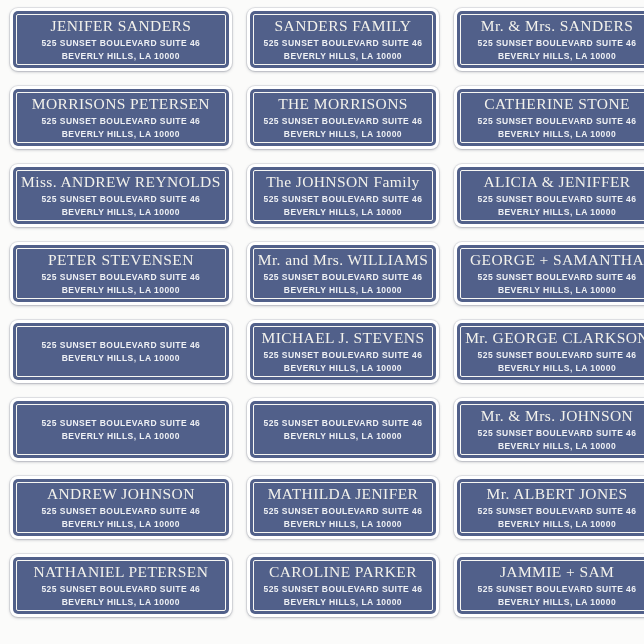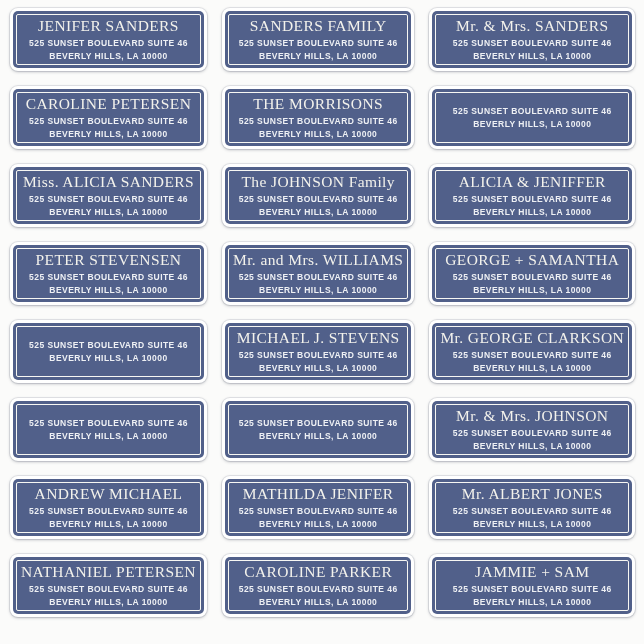--- a/index.html
+++ b/index.html
@@ -106,21 +106,21 @@
           <div class="addr-line1">525 SUNSET BOULEVARD SUITE 46</div>
           <div class="addr-line2">BEVERLY HILLS, LA 10000</div>
         </div>
       </div>
     </div>
   </div>
 
   <div class="label">
     <div class="label-inner">
       <div class="label-frame">
-        <div class="label-name">CAROLINE PETERSEN</div>
+        <div class="label-name">MORRISONS PETERSEN</div>
         <div class="label-address">
           <div class="addr-line1">525 SUNSET BOULEVARD SUITE 46</div>
           <div class="addr-line2">BEVERLY HILLS, LA 10000</div>
         </div>
       </div>
     </div>
   </div>
 
   <div class="label">
     <div class="label-inner">
@@ -130,32 +130,33 @@
           <div class="addr-line1">525 SUNSET BOULEVARD SUITE 46</div>
           <div class="addr-line2">BEVERLY HILLS, LA 10000</div>
         </div>
       </div>
     </div>
   </div>
 
   <div class="label">
     <div class="label-inner">
       <div class="label-frame">
-        <div class="label-address">
-          <div class="addr-line1">525 SUNSET BOULEVARD SUITE 46</div>
-          <div class="addr-line2">BEVERLY HILLS, LA 10000</div>
-        </div>
-      </div>
-    </div>
-  </div>
-
-  <div class="label">
-    <div class="label-inner">
-      <div class="label-frame">
-        <div class="label-name">Miss. ALICIA SANDERS</div>
+        <div class="label-name">CATHERINE STONE</div>
+        <div class="label-address">
+          <div class="addr-line1">525 SUNSET BOULEVARD SUITE 46</div>
+          <div class="addr-line2">BEVERLY HILLS, LA 10000</div>
+        </div>
+      </div>
+    </div>
+  </div>
+
+  <div class="label">
+    <div class="label-inner">
+      <div class="label-frame">
+        <div class="label-name">Miss. ANDREW REYNOLDS</div>
         <div class="label-address">
           <div class="addr-line1">525 SUNSET BOULEVARD SUITE 46</div>
           <div class="addr-line2">BEVERLY HILLS, LA 10000</div>
         </div>
       </div>
     </div>
   </div>
 
   <div class="label">
     <div class="label-inner">
@@ -282,21 +283,21 @@
           <div class="addr-line1">525 SUNSET BOULEVARD SUITE 46</div>
           <div class="addr-line2">BEVERLY HILLS, LA 10000</div>
         </div>
       </div>
     </div>
   </div>
 
   <div class="label">
     <div class="label-inner">
       <div class="label-frame">
-        <div class="label-name">ANDREW MICHAEL</div>
+        <div class="label-name">ANDREW JOHNSON</div>
         <div class="label-address">
           <div class="addr-line1">525 SUNSET BOULEVARD SUITE 46</div>
           <div class="addr-line2">BEVERLY HILLS, LA 10000</div>
         </div>
       </div>
     </div>
   </div>
 
   <div class="label">
     <div class="label-inner">

